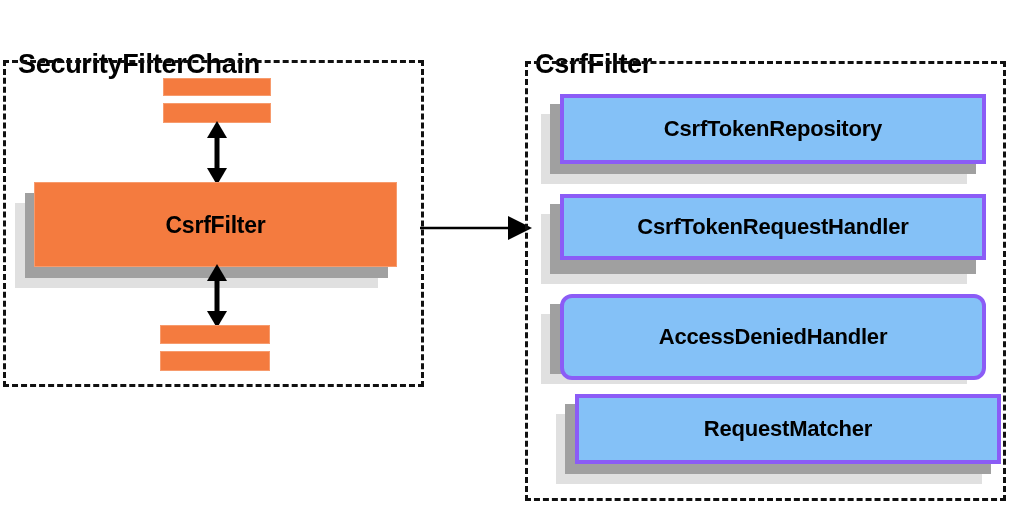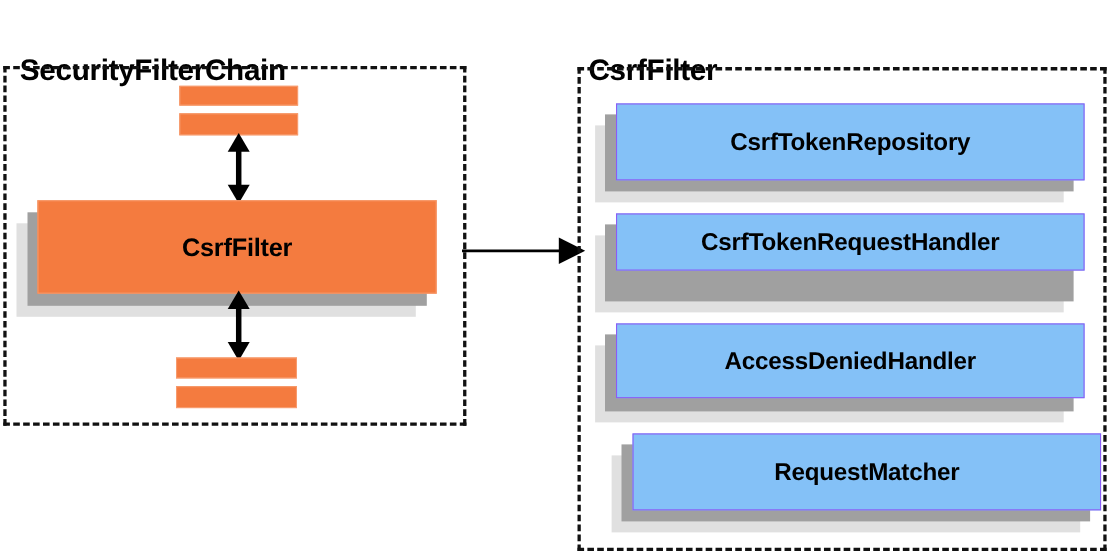--- a/index.html
+++ b/index.html
@@ -60,21 +60,21 @@
   .node .shade-dark  { background: #a0a0a0; }
 
   
   .node-orange .face {
     background: #f47b3f;
     border: 1px solid #f79b6d;
   }
   
   .node-blue .face {
     background: #84c1f7;
-    border: 1px solid #8b5cf6;
+    border: 4px solid #8b5cf6;
   }
 
   .node .label {
     position: absolute;
     left: 0; right: 0;
     top: 50%;
     transform: translateY(-50%);
     text-align: center;
     font-size: 22px;
     font-weight: bold;
@@ -146,29 +146,29 @@
     <div class="shade-light" style="left:0px;  top:20px; width:426px; height:70px;"></div>
     <div class="shade-dark" style="left:9px;  top:10px; width:426px; height:70px;"></div>
     <div class="face" style="left:19px; top:0px;  width:426px; height:70px;">
       <div class="label">CsrfTokenRepository</div>
     </div>
   </div>
 
   <div class="node node-blue" style="left:541px; top:194px; width:445px; height:90px;">
     <div class="shade-light" style="left:0px;  top:20px; width:426px; height:70px;"></div>
     <div class="shade-dark" style="left:9px;  top:10px; width:426px; height:70px;"></div>
-    <div class="face" style="left:19px; top:0px;  width:426px; height:52px;">
+    <div class="face" style="left:19px; top:0px;  width:426px; height:66px;">
       <div class="label">CsrfTokenRequestHandler</div>
     </div>
   </div>
 
   <div class="node node-blue" style="left:541px; top:294px; width:445px; height:90px;">
     <div class="shade-light" style="left:0px;  top:20px; width:426px; height:70px;"></div>
     <div class="shade-dark" style="left:9px;  top:10px; width:426px; height:70px;"></div>
-    <div class="face" style="left:19px; top:0px;  width:426px; height:68px;">
+    <div class="face" style="left:19px; top:0px;  width:426px; height:86px;border-radius:12px;">
       <div class="label">AccessDeniedHandler</div>
     </div>
   </div>
 
   <div class="node node-blue" style="left:556px; top:394px; width:535px; height:90px;">
     <div class="shade-light" style="left:0px;  top:20px; width:426px; height:70px;"></div>
     <div class="shade-dark" style="left:9px;  top:10px; width:426px; height:70px;"></div>
     <div class="face" style="left:19px; top:0px;  width:426px; height:70px;">
       <div class="label">RequestMatcher</div>
     </div>

